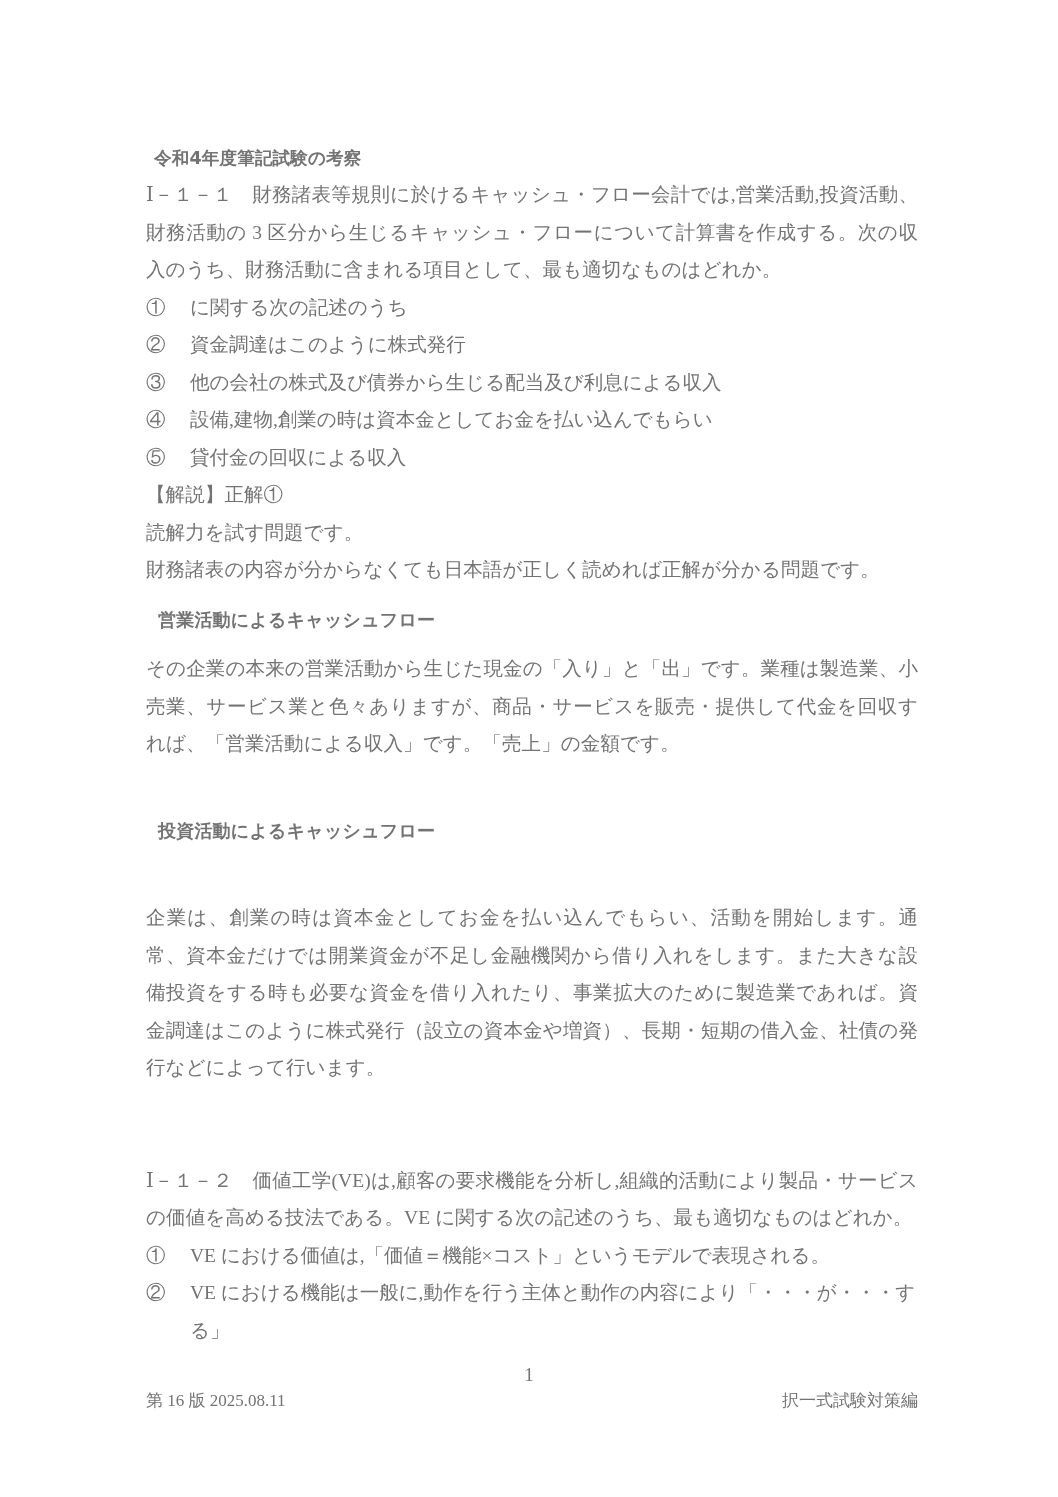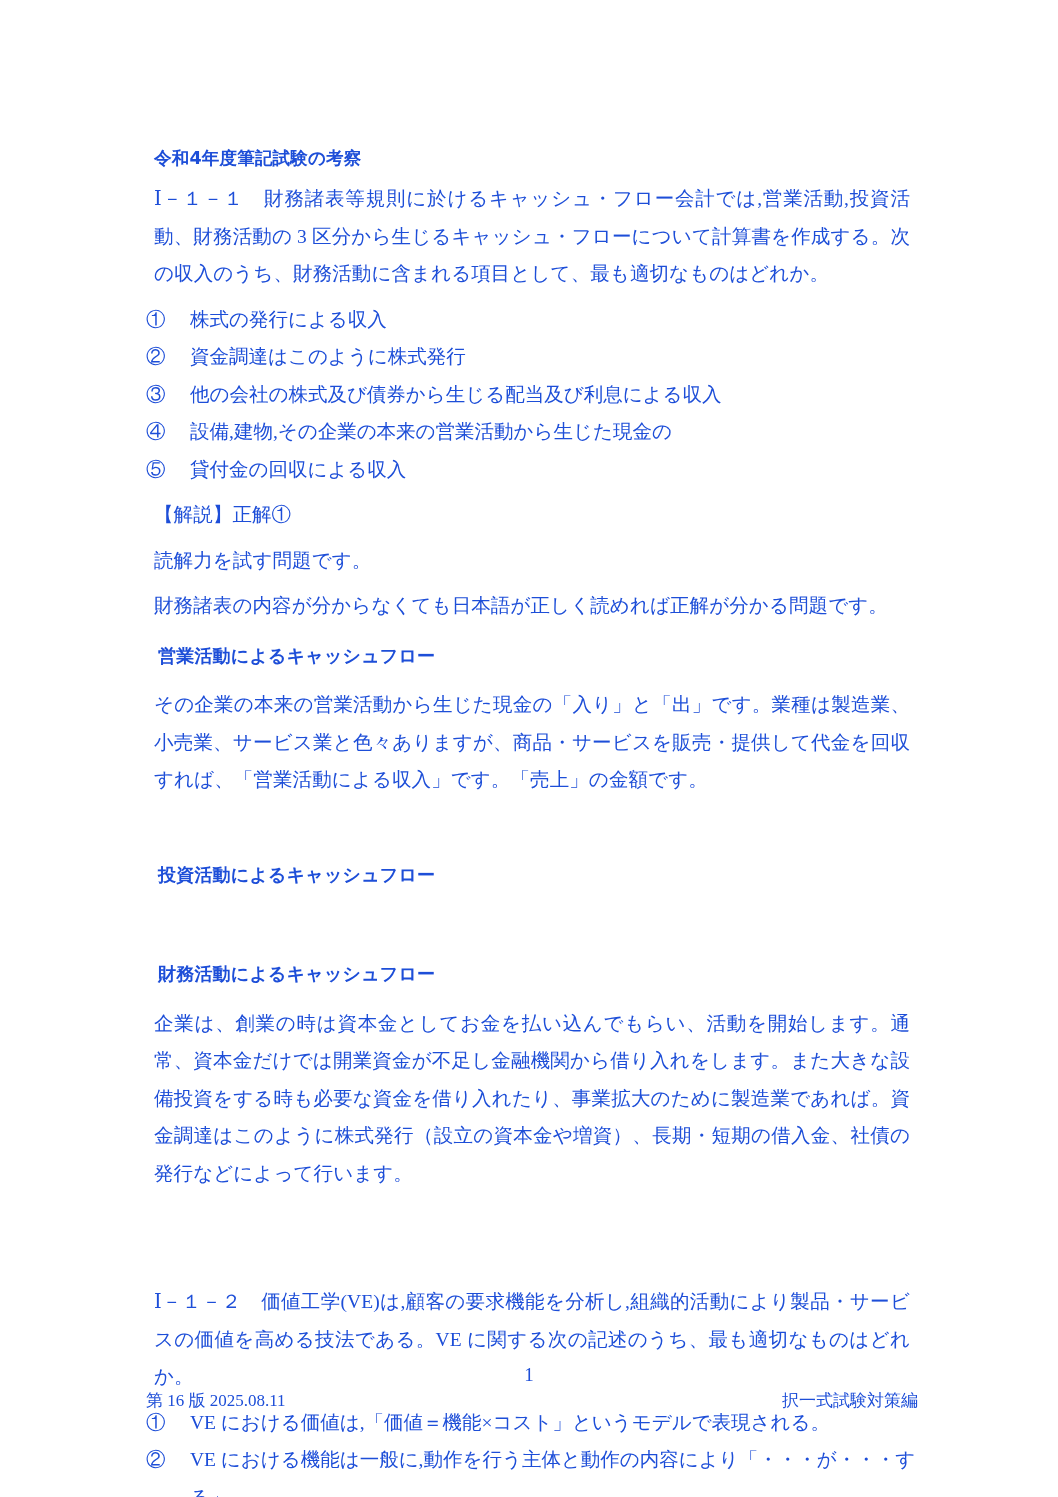--- a/index.html
+++ b/index.html
@@ -8,40 +8,40 @@
     background: #ffffff;
   }
   .page {
     position: relative;
     width: 1058px;
     height: 1497px;
     background: #ffffff;
     box-sizing: border-box;
     overflow: hidden;
     font-family: "Liberation Serif", "DejaVu Serif", serif;
-    color: #1d4ed8;
+    color: #737373;
   }
   .content {
     position: absolute;
     left: 146px;
     top: 145px;
     width: 772px;
   }
   .doc-title {
     font-family: "DejaVu Sans", "Liberation Sans", sans-serif;
     font-weight: bold;
     font-size: 17.5px;
     line-height: 1.55;
     letter-spacing: 0.2px;
     margin: 0 0 4px 8px;
   }
   .para {
     font-size: 19.5px;
     line-height: 37.5px;
-    margin: 8px;
+    margin: 0;
     text-align: justify;
     text-justify: inter-ideograph;
     letter-spacing: 0.1px;
   }
   .list-item {
     font-size: 19.5px;
     line-height: 37.5px;
     margin: 0;
     display: flex;
     align-items: baseline;
@@ -101,53 +101,52 @@
 <div class="page">
 
   <div class="content">
 
     <h1 class="doc-title">令和4年度筆記試験の考察</h1>
 
     <p class="para">Ⅰ－１－１　財務諸表等規則に於けるキャッシュ・フロー会計では,営業活動,投資活動、財務活動の 3 区分から生じるキャッシュ・フローについて計算書を作成する。次の収入のうち、財務活動に含まれる項目として、最も適切なものはどれか。</p>
 
     <div class="list-item">
       <span class="list-marker">①</span>
-      <span class="list-text">株式の発行による収入</span>
+      <span class="list-text">に関する次の記述のうち</span>
     </div>
     <div class="list-item">
       <span class="list-marker">②</span>
       <span class="list-text">資金調達はこのように株式発行</span>
     </div>
     <div class="list-item">
       <span class="list-marker">③</span>
       <span class="list-text">他の会社の株式及び債券から生じる配当及び利息による収入</span>
     </div>
     <div class="list-item">
       <span class="list-marker">④</span>
-      <span class="list-text">設備,建物,その企業の本来の営業活動から生じた現金の</span>
+      <span class="list-text">設備,建物,創業の時は資本金としてお金を払い込んでもらい</span>
     </div>
     <div class="list-item">
       <span class="list-marker">⑤</span>
       <span class="list-text">貸付金の回収による収入</span>
     </div>
 
     <p class="para">【解説】正解①</p>
     <p class="para">読解力を試す問題です。</p>
     <p class="para">財務諸表の内容が分からなくても日本語が正しく読めれば正解が分かる問題です。</p>
 
     <h2 class="subhead">営業活動によるキャッシュフロー</h2>
     <p class="para">その企業の本来の営業活動から生じた現金の「入り」と「出」です。業種は製造業、小売業、サービス業と色々ありますが、商品・サービスを販売・提供して代金を回収すれば、「営業活動による収入」です。「売上」の金額です。</p>
 
     <div class="blank-line"></div>
 
     <h2 class="subhead">投資活動によるキャッシュフロー</h2>
 
     <div class="blank-line"></div>
 
-    <h2 class="subhead">財務活動によるキャッシュフロー</h2>
     <p class="para">企業は、創業の時は資本金としてお金を払い込んでもらい、活動を開始します。通常、資本金だけでは開業資金が不足し金融機関から借り入れをします。また大きな設備投資をする時も必要な資金を借り入れたり、事業拡大のために製造業であれば。資金調達はこのように株式発行（設立の資本金や増資）、長期・短期の借入金、社債の発行などによって行います。</p>
 
     <div class="blank-line"></div>
 
 
     <div class="blank-line"></div>
 
     <div class="qblock">
       <p class="para">Ⅰ－１－２　価値工学(VE)は,顧客の要求機能を分析し,組織的活動により製品・サービスの価値を高める技法である。VE に関する次の記述のうち、最も適切なものはどれか。</p>
 

